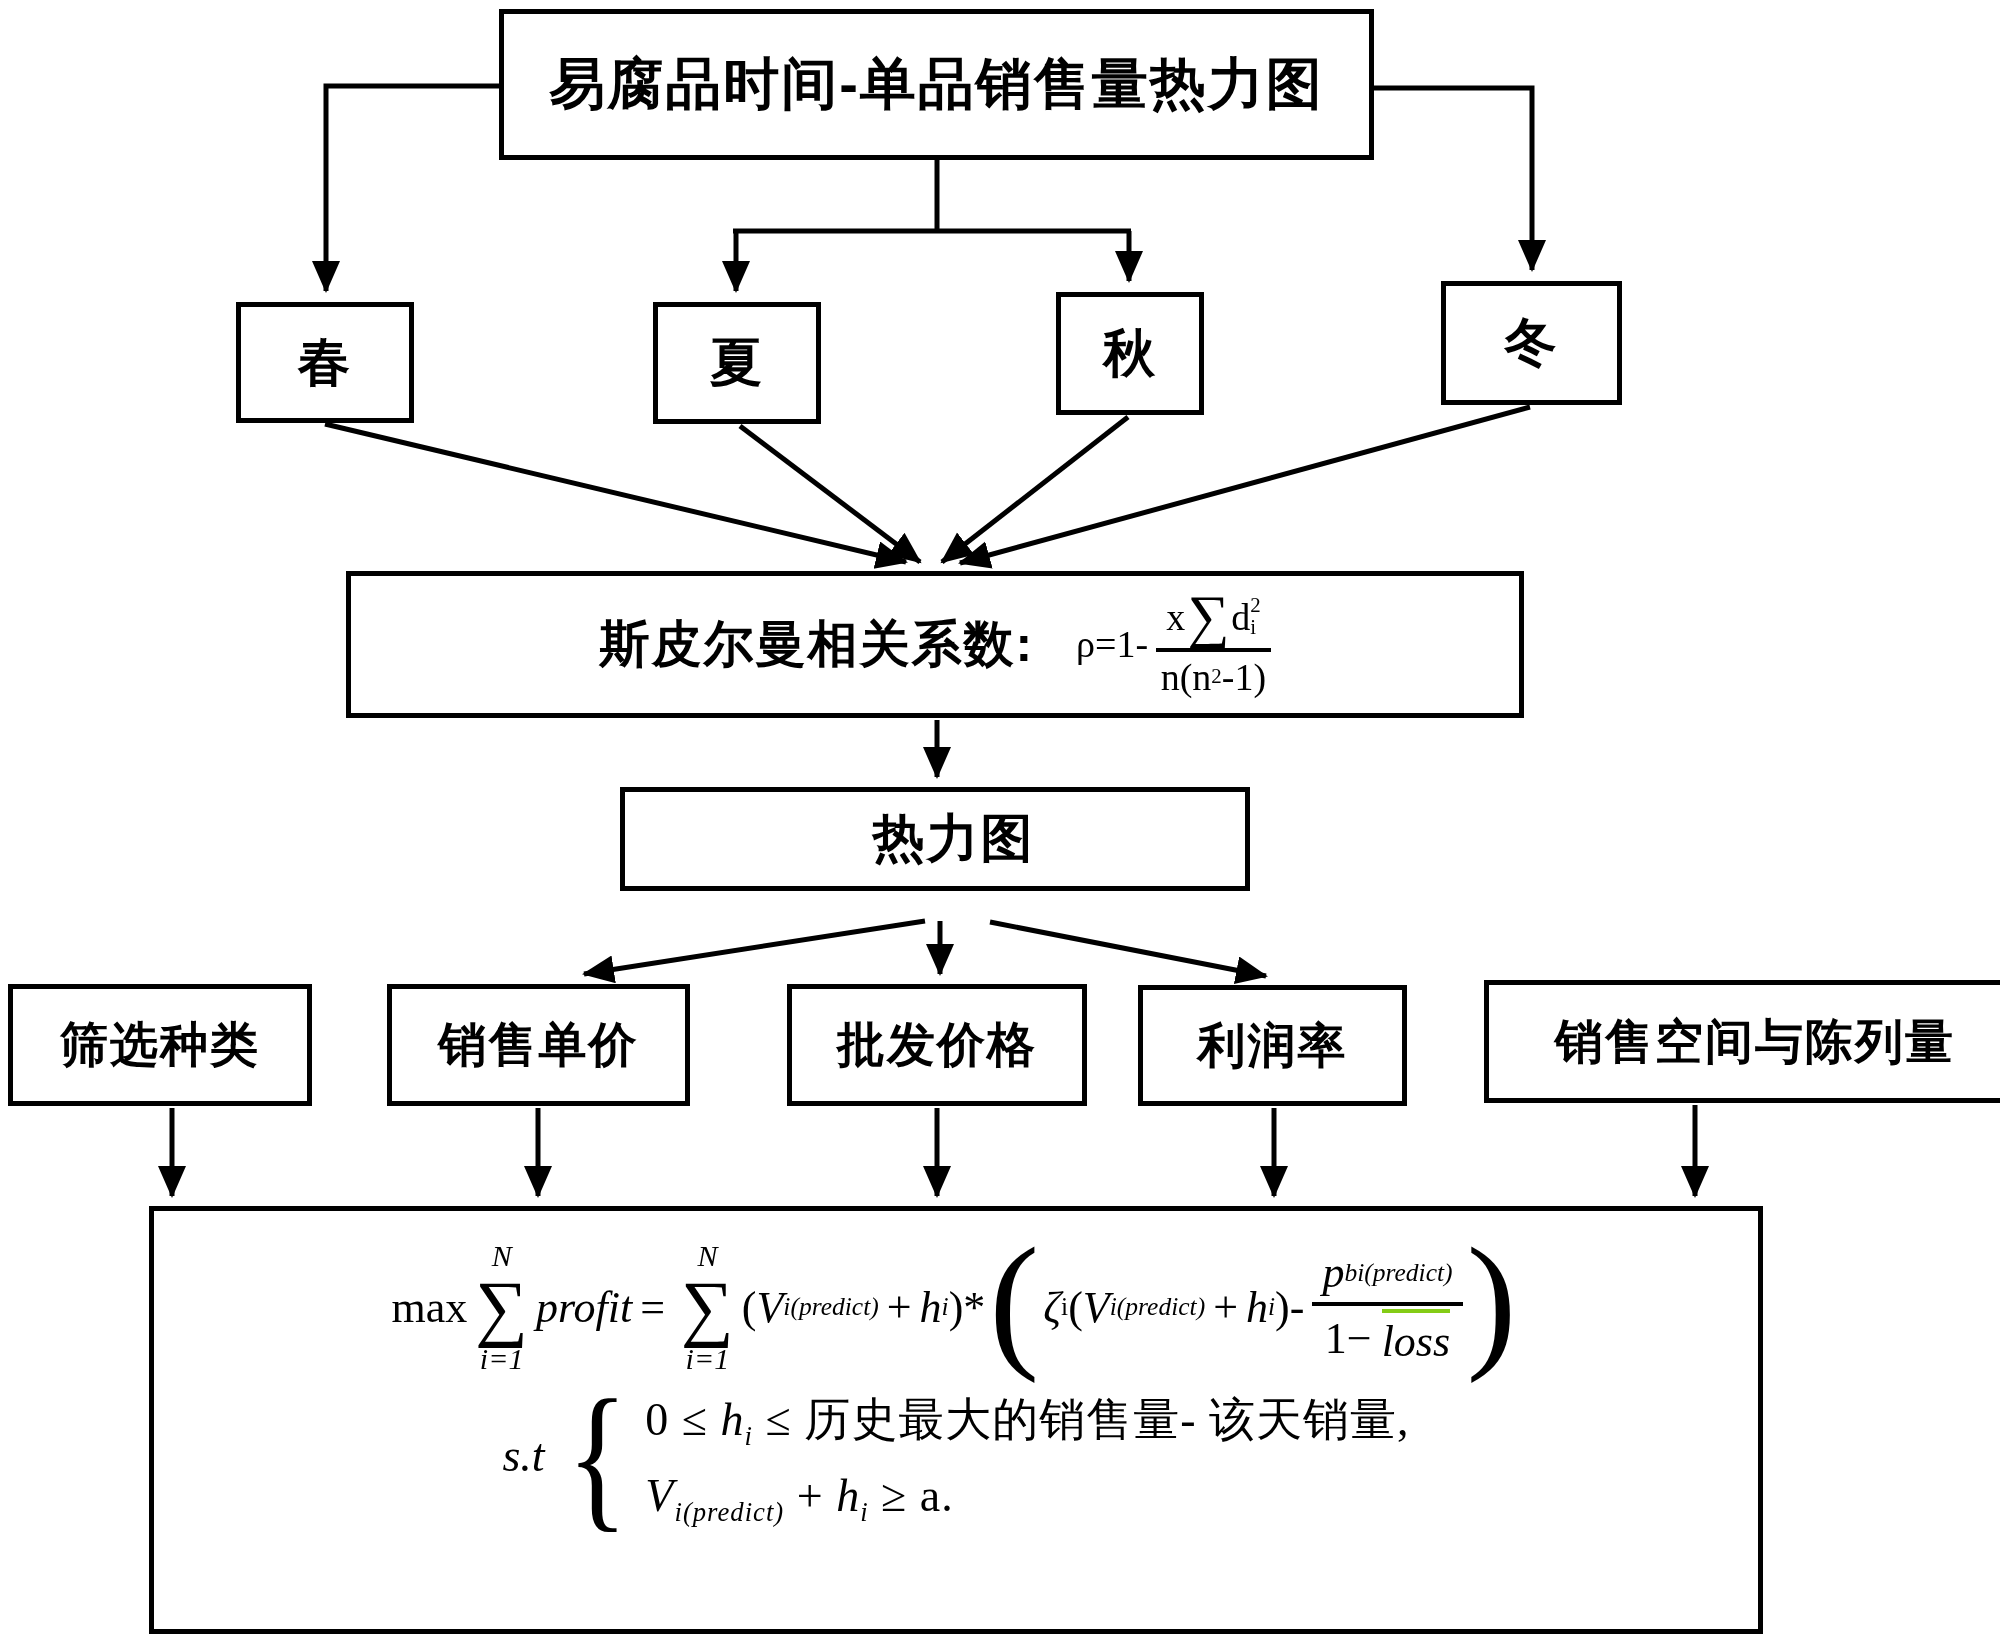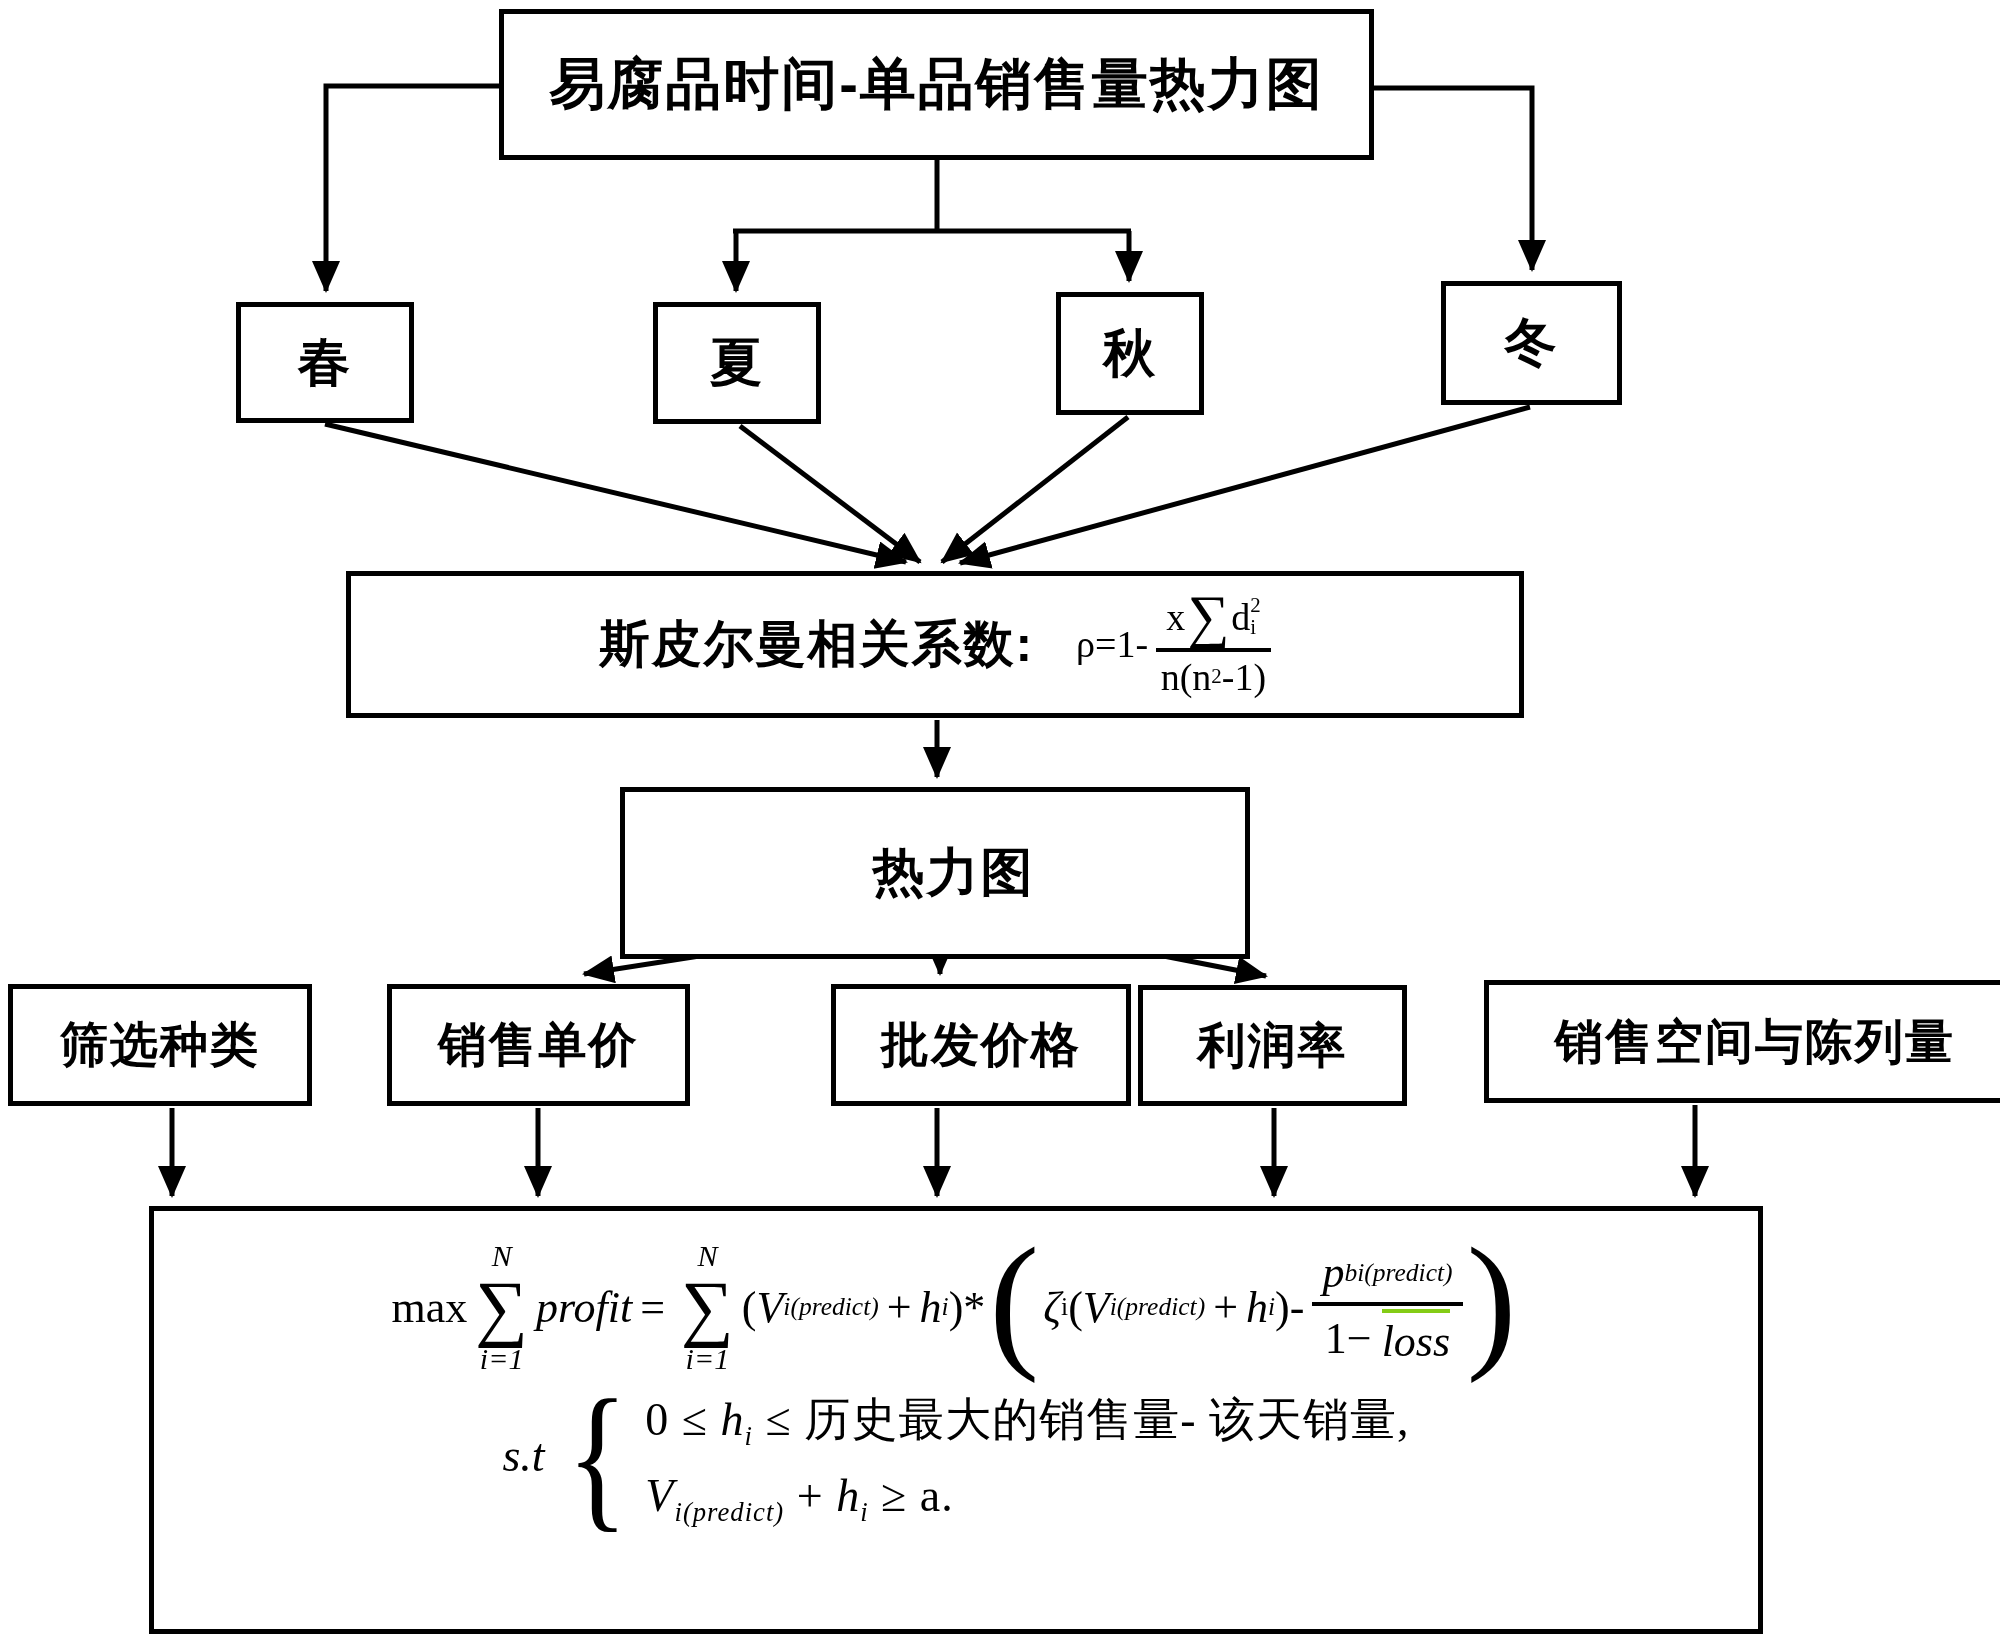--- a/index.html
+++ b/index.html
@@ -30,25 +30,25 @@
   
   .b-top{left:499px;top:9px;width:875px;height:151px;}
   .b-top .lbl{font-size:56px;}
   .b-spring{left:236px;top:302px;width:178px;height:121px;}
   .b-summer{left:653px;top:302px;width:168px;height:122px;}
   .b-autumn{left:1056px;top:292px;width:148px;height:123px;}
   .b-winter{left:1441px;top:281px;width:181px;height:124px;}
   .season .lbl{font-size:52px;}
   .b-spearman{left:346px;top:571px;width:1178px;height:147px;gap:42px;}
   .b-spearman .lbl{font-size:50px;}
-  .b-heatmap{left:620px;top:787px;width:630px;height:172px;padding-left:37px;}
+  .b-heatmap{left:620px;top:787px;width:630px;height:104px;padding-left:37px;}
   .b-heatmap .lbl{font-size:52px;}
   .b-filter{left:8px;top:984px;width:304px;height:122px;}
   .b-unitprice{left:387px;top:984px;width:303px;height:122px;}
-  .b-wholesale{left:831px;top:984px;width:300px;height:122px;}
+  .b-wholesale{left:787px;top:984px;width:300px;height:122px;}
   .b-profitrate{left:1138px;top:985px;width:269px;height:121px;}
   .b-space{left:1484px;top:980px;width:542px;height:123px;}
   .row .lbl{font-size:48px;}
   .b-big{
     left:149px;top:1206px;width:1614px;height:428px;
     flex-direction:column;justify-content:flex-start;
     padding-top:18px;
   }
   
   .math{font-family:"Liberation Serif",serif;color:#000;}

